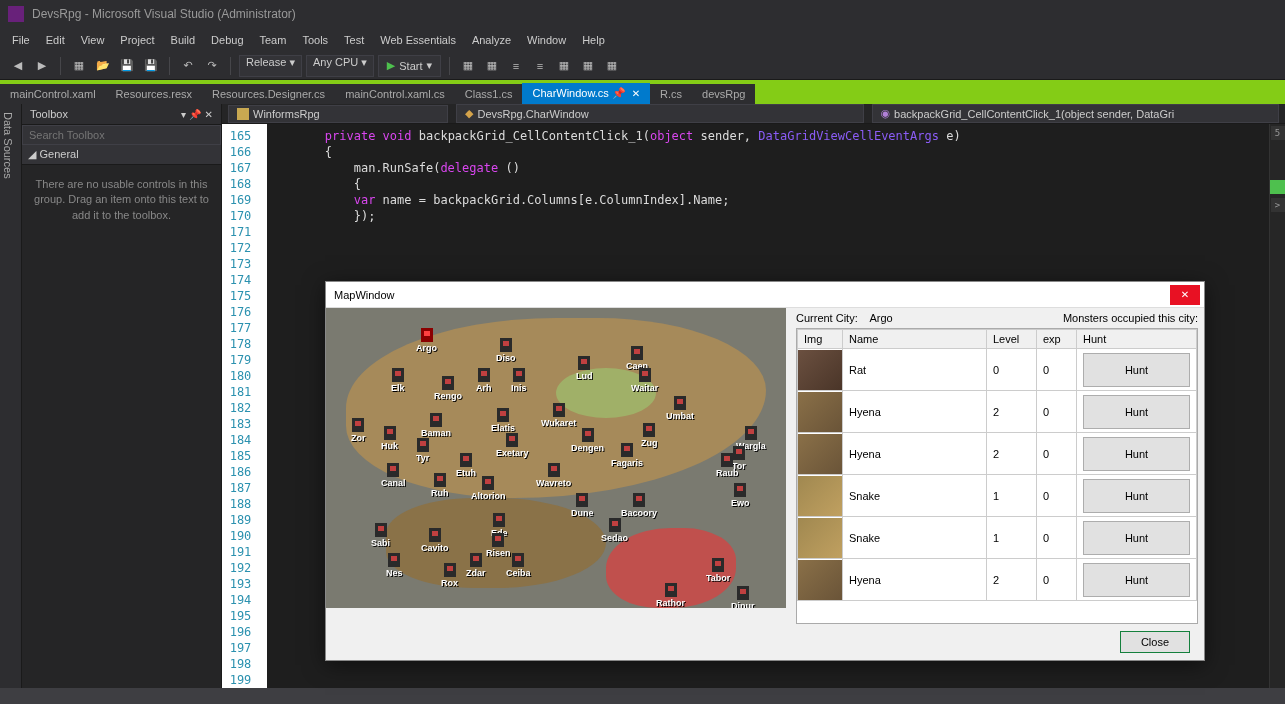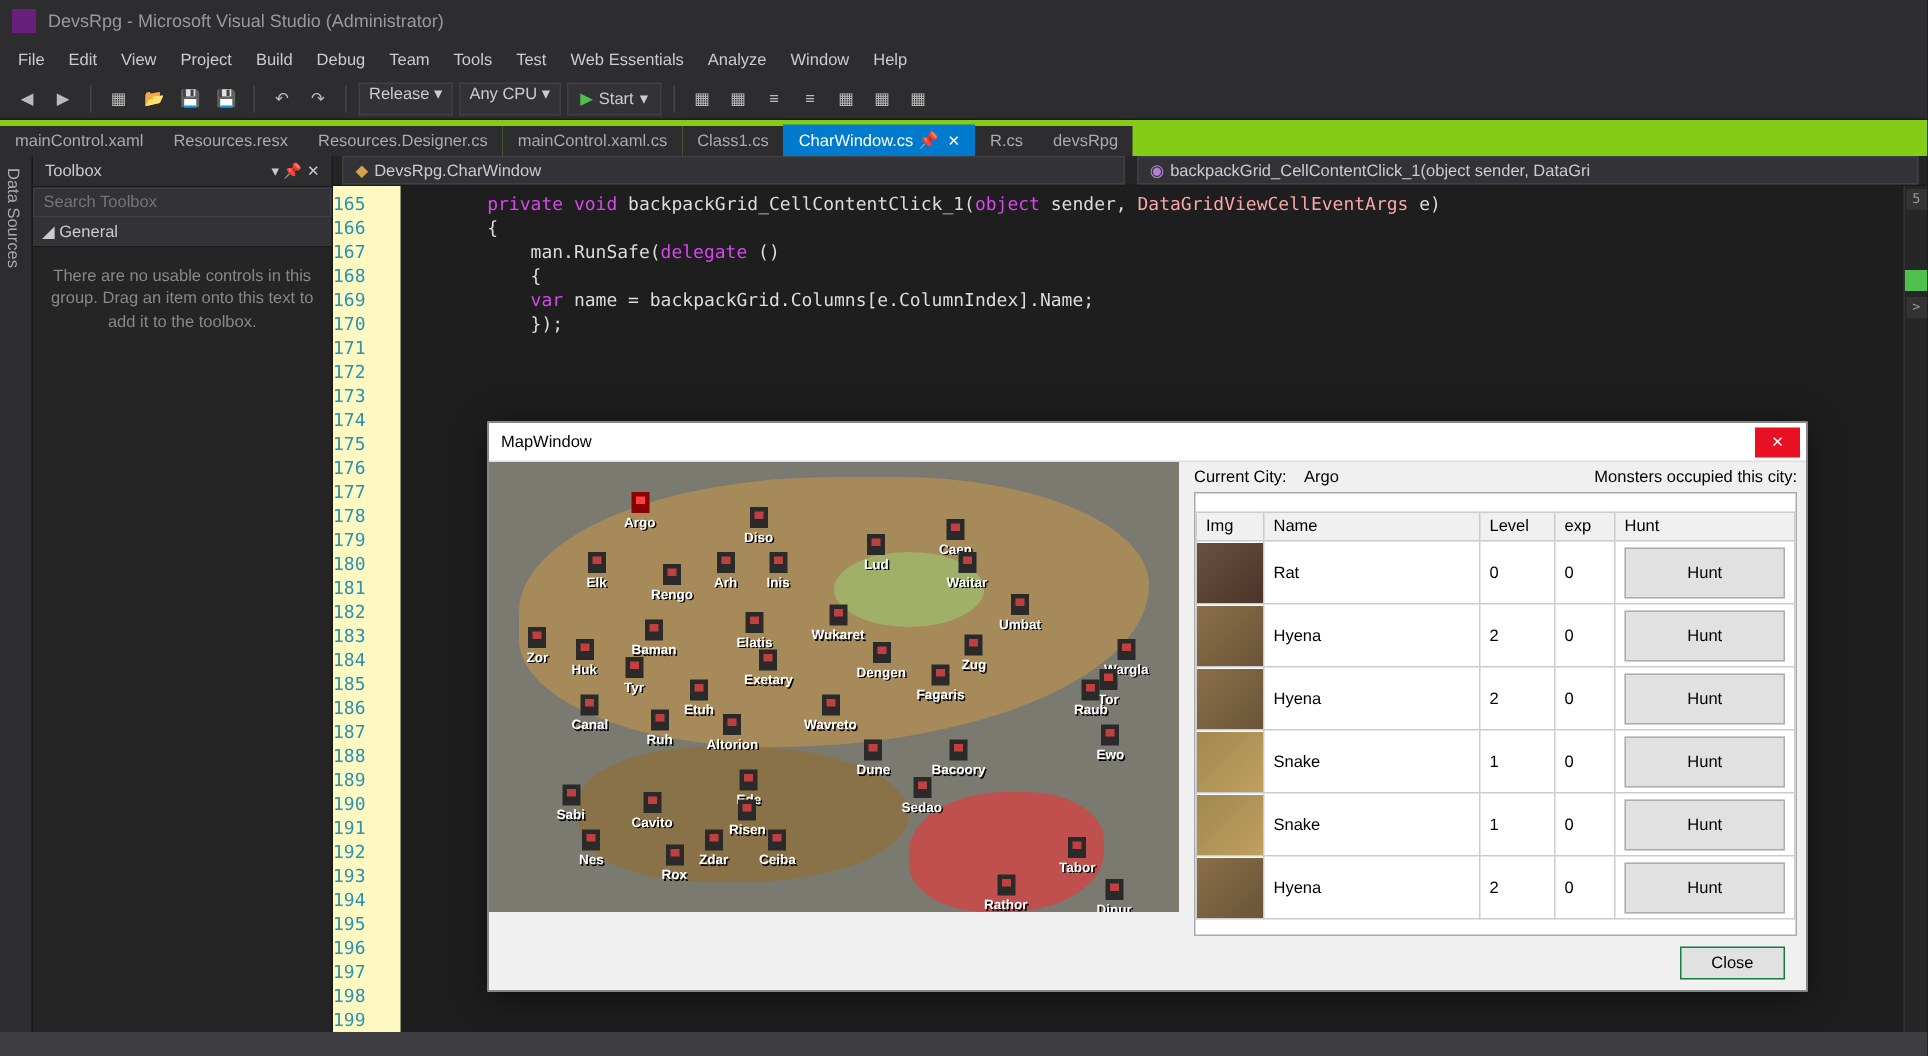--- a/index.html
+++ b/index.html
@@ -43,25 +43,25 @@
 .doc-tab.active { background: #007acc; color: #fff; }
 .doc-tab .close { margin-left: 6px; font-size: 10px; }
 
 .nav-bar { display: flex; background: #252526; height: 24px; align-items: center; padding: 0 6px; gap: 8px; border-bottom: 1px solid #1a1a1a; }
 .nav-combo { background: #333337; border: 1px solid #3f3f46; padding: 2px 8px; color: #ccc; font-size: 11px; display: flex; align-items: center; gap: 4px; flex: 1; }
 .nav-combo .icon-proj { width: 12px; height: 12px; background: #c8a851; }
 .nav-combo .icon-class { color: #d4a34a; }
 .nav-combo .icon-method { color: #b180d7; }
 
 .code-editor { flex: 1; display: flex; background: #1e1e1e; font-family: Consolas, monospace; font-size: 12px; position: relative; }
-.gutter { width: 45px; background: #fef9c3; color: #2b91af; text-align: left; padding: 4px 8px 4px 0; line-height: 16px; }
+.gutter { width: 45px; background: #ffffff; color: #2b91af; text-align: center; padding: 4px 8px 4px 0; line-height: 16px; }
 .gutter div { height: 16px; }
 .code-content { flex: 1; padding: 4px 0; line-height: 16px; white-space: pre; color: #dcdcdc; }
 .code-content .kw { color: #d946ef; }
-.code-content .type { color: #fca5a5; }
+.code-content .type { color: #8b5cf6; }
 .minimap { width: 16px; background: #262626; border-left: 1px solid #333; }
 .minimap .nav-box { width: 14px; height: 14px; background: #333; color: #999; margin: 2px auto; text-align: center; font-size: 9px; line-height: 14px; }
 .minimap .marker-green { height: 14px; background: #4ec04e; margin-top: 40px; }
 .editor-footer { height: 20px; background: #2d2d30; display: flex; align-items: center; padding: 0 8px; font-size: 10px; color: #aaa; border-top: 1px solid #1a1a1a; }
 
 
 .map-window { position: absolute; left: 325px; top: 281px; width: 880px; height: 380px; background: #f0f0f0; border: 1px solid #888; box-shadow: 0 4px 20px rgba(0,0,0,0.5); z-index: 100; display: flex; flex-direction: column; color: #000; }
 .map-titlebar { height: 26px; background: #fff; display: flex; align-items: center; justify-content: space-between; padding: 0 4px 0 8px; border-bottom: 1px solid #ddd; }
 .map-titlebar .close-btn { width: 30px; height: 20px; background: #e81123; color: #fff; display: flex; align-items: center; justify-content: center; cursor: pointer; font-size: 10px; }
 .map-body { flex: 1; display: flex; overflow: hidden; }
@@ -73,21 +73,21 @@
 .land-red { left: 280px; top: 220px; width: 130px; height: 80px; background: #c0504d; border-radius: 50% 40% 50% 40%; }
 .city { position: absolute; text-align: center; color: #fff; font-size: 9px; font-weight: bold; text-shadow: 1px 1px 0 #000; cursor: pointer; pointer-events: auto; }
 .city .tower { width: 12px; height: 14px; background: #2a2a2a; margin: 0 auto 1px; position: relative; }
 .city .tower::before { content: ""; position: absolute; top: 3px; left: 3px; width: 6px; height: 5px; background: #c04040; }
 .city.sel .tower { background: #8b0000; }
 .city.sel .tower::before { background: #ff4040; }
 
 .map-right { flex: 1; display: flex; flex-direction: column; padding: 4px 6px 0 10px; }
 .map-header-row { display: flex; justify-content: space-between; margin-bottom: 4px; font-size: 11px; }
 .mon-table { flex: 1; border: 1px solid #aaa; overflow-y: scroll; background: #fff; }
-.mon-table table { width: 100%; border-collapse: collapse; font-size: 11px; margin-top: 12px; }
+.mon-table table { width: 100%; border-collapse: collapse; font-size: 11px; }
 .mon-table th { background: #f0f0f0; border: 1px solid #ccc; padding: 3px 6px; text-align: left; font-weight: normal; }
 .mon-table td { border: 1px solid #ccc; padding: 2px 6px; height: 42px; }
 .mon-table .img-cell { width: 44px; padding: 0; }
 .mon-img { width: 44px; height: 40px; display: block; }
 .mon-rat { background: linear-gradient(135deg, #6b5040, #4a3528); }
 .mon-hyena { background: linear-gradient(135deg, #8a7048, #6a5438); }
 .mon-snake { background: linear-gradient(135deg, #a08850, #c0a060); }
 .hunt-btn { width: 100%; height: 34px; background: #e1e1e1; border: 1px solid #adadad; cursor: pointer; font-size: 11px; }
 .map-footer { height: 36px; display: flex; justify-content: flex-end; align-items: center; padding: 0 8px; }
 .close-button { padding: 4px 20px; background: #e1e1e1; border: 1px solid #15803d; cursor: pointer; font-size: 11px; }
@@ -173,20 +173,24 @@
       <input placeholder="Search Toolbox" style="">
     </div>
     <div class="toolbox-section">
       ◢ <span>General</span>
     </div>
     <div class="toolbox-empty">There are no usable controls in this group. Drag an item onto this text to add it to the toolbox.</div>
   </div>
 
   <div class="editor-area">
     <div class="nav-bar">
+      <div class="nav-combo" style="flex:0 0 220px">
+        <span class="icon-proj"></span>
+        <span>WinformsRpg</span>
+      </div>
       <div class="nav-combo">
         <span class="icon-class">◆</span>
         <span>DevsRpg.CharWindow</span>
       </div>
       <div class="nav-combo">
         <span class="icon-method">◉</span>
         <span>backpackGrid_CellContentClick_1(object sender, DataGri</span>
       </div>
     </div>
 

